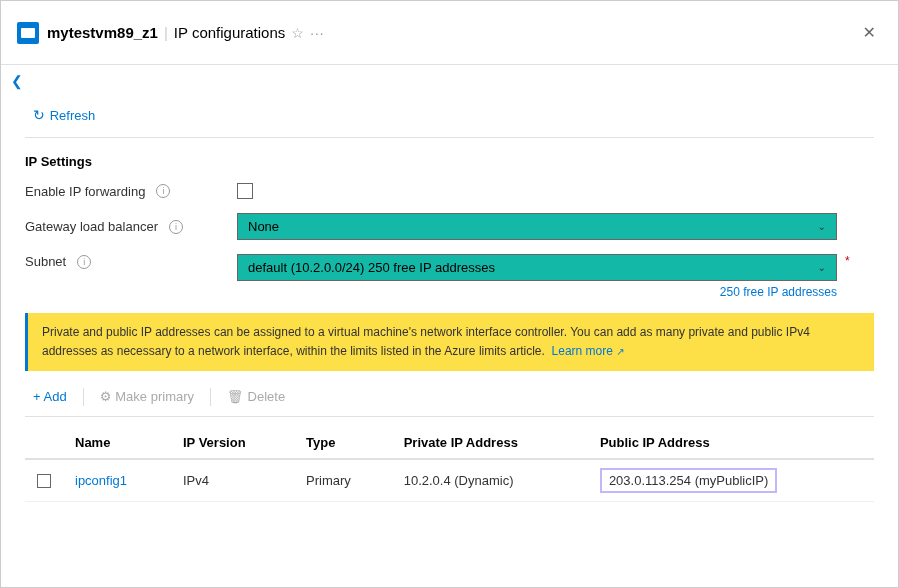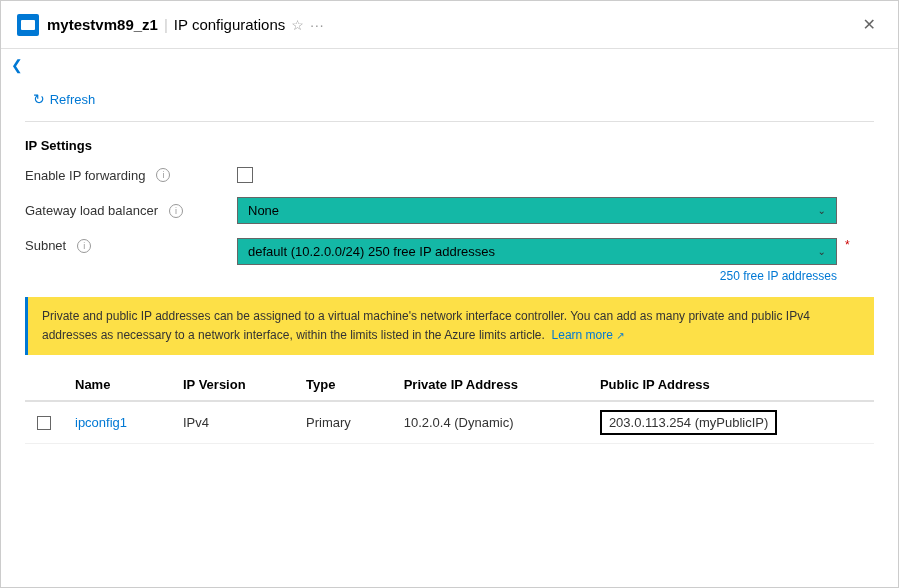--- a/index.html
+++ b/index.html
@@ -17,21 +17,21 @@
       width: 899px;
       min-height: 588px;
       border: 1px solid #ccc;
       box-shadow: 0 2px 10px rgba(0,0,0,0.15);
       display: flex;
       flex-direction: column;
     }
     .title-bar {
       display: flex;
       align-items: center;
-      padding: 10px 16px;
+      padding: 18px 16px;
       border-bottom: 1px solid #e0e0e0;
       gap: 8px;
       background: #fff;
     }
     .title-bar-icon {
       width: 22px;
       height: 22px;
       background: #0078d4;
       border-radius: 2px;
       display: flex;
@@ -365,20 +365,33 @@
     </div>
 
     <div class="info-text">
       <span>Private and public IP addresses can be assigned to a virtual machine's network interface controller. You can add as many private and public IPv4 addresses as necessary to a network interface, within the limits listed in the Azure limits article.</span>
       <a class="link-value">
         &nbsp;<span>Learn more</span>
         <span style="font-size:10px;">↗</span>
       </a>
     </div>
 
+    <div class="table-toolbar">
+      <button class="table-btn primary">+ Add</button>
+      <div class="divider-v"></div>
+      <button class="table-btn disabled">
+        <span>⚙</span>
+        <span>Make primary</span>
+      </button>
+      <div class="divider-v"></div>
+      <button class="table-btn disabled">
+        <span>🗑</span>
+        <span>Delete</span>
+      </button>
+    </div>
 
     <table>
       <thead>
         <tr>
           <th class="td-checkbox"></th>
           <th>
             <span>Name</span>
           </th>
           <th>
             <span>IP Version</span>
@@ -397,19 +410,19 @@
       <tbody>
         <tr>
           <td class="td-checkbox">
             <div class="row-checkbox"></div>
           </td>
           <td class="link-cell">ipconfig1</td>
           <td>IPv4</td>
           <td>Primary</td>
           <td>10.2.0.4 (Dynamic)</td>
           <td>
-            <span class="highlighted-cell" style="border: 2px solid #000000; padding: 3px 7px;">203.0.113.254 (myPublicIP)</span>
+            <span class="highlighted-cell" style="border: 2px solid #c4b5fd; padding: 3px 7px;">203.0.113.254 (myPublicIP)</span>
           </td>
         </tr>
       </tbody>
     </table>
   </div>
 </div>
 
 </body></html>

